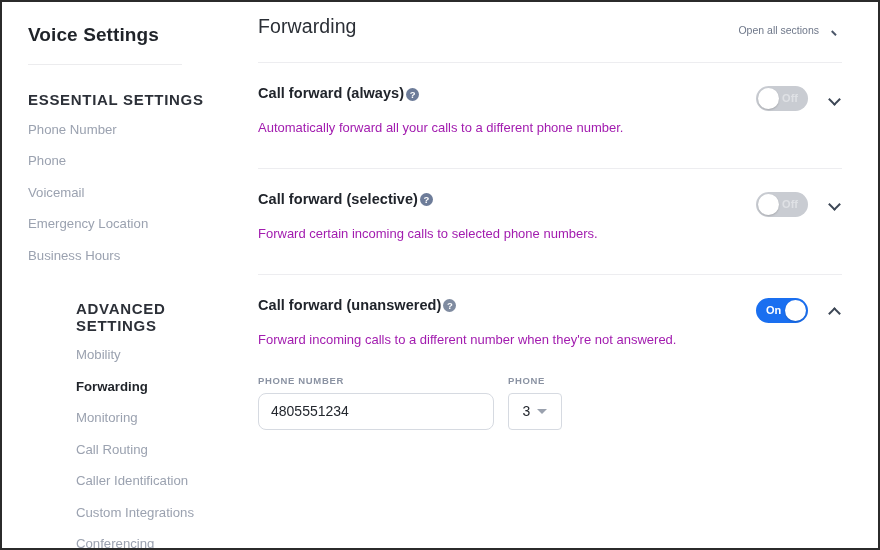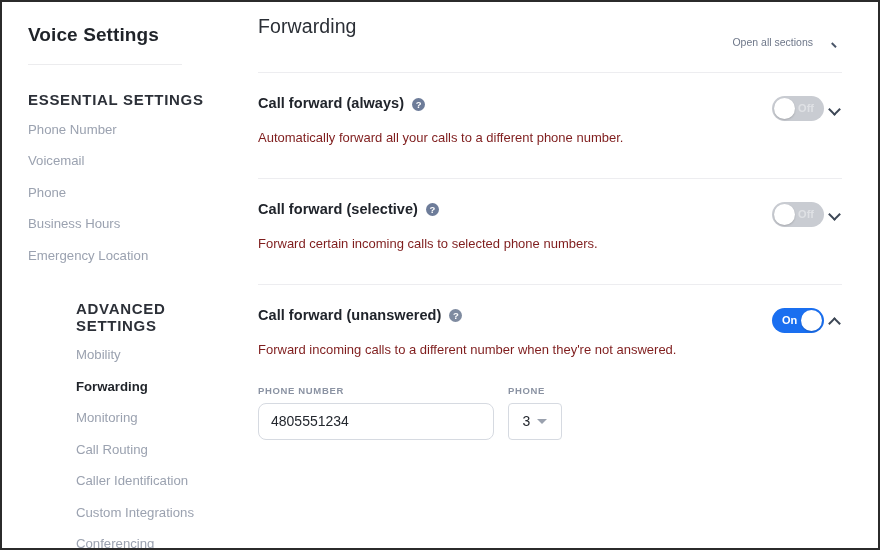--- a/index.html
+++ b/index.html
@@ -87,25 +87,25 @@
   .page-title {
     font-size: 19.5px;
     color: #2b2f36;
     font-weight: normal;
     letter-spacing: 0.1px;
   }
 
   .open-all {
     display: flex;
     align-items: center;
-    gap: 19px;
+    gap: 13px;
     font-size: 10.5px;
     color: #6e7789;
     cursor: pointer;
-    margin-top: 21px;
+    margin-top: 9px;
     white-space: nowrap;
   }
 
   .chev {
     display: inline-block;
     width: 10px;
     height: 10px;
     position: relative;
   }
   .chev::before {
@@ -133,21 +133,21 @@
 
   .section-head {
     display: flex;
     align-items: flex-start;
     justify-content: space-between;
   }
 
   .sec-label-row {
     display: flex;
     align-items: center;
-    gap: 8px;
+    gap: 2px;
   }
 
   .sec-title {
     font-size: 14.5px;
     font-weight: bold;
     color: #20242b;
     letter-spacing: 0.05px;
   }
 
   .help-icon {
@@ -162,29 +162,29 @@
     text-align: center;
     cursor: pointer;
     position: relative;
     top: 1px;
     font-family: "Liberation Sans", sans-serif;
   }
   .help-icon.blue { background: #6d7c99; }
 
   .sec-desc {
     font-size: 13px;
-    color: #7f1d1d;
+    color: #a21caf;
     margin-top: 9px;
     line-height: 1.3;
   }
 
   .ctrl-group {
     display: flex;
     align-items: center;
-    gap: 4px;
+    gap: 20px;
     margin-top: 1px;
   }
 
   
   .toggle {
     width: 52px;
     height: 25px;
     border-radius: 13px;
     background: #c9ccd2;
     position: relative;
@@ -295,24 +295,24 @@
 
 <div class="frame">
 
   <aside class="sidebar">
     <div class="sidebar-title">Voice Settings</div>
     <div class="sidebar-divider"></div>
 
     <div class="sidebar-group">
       <div class="group-heading">ESSENTIAL SETTINGS</div>
       <div class="sidebar-item">Phone Number</div>
+      <div class="sidebar-item">Phone</div>
       <div class="sidebar-item">Voicemail</div>
-      <div class="sidebar-item">Phone</div>
+      <div class="sidebar-item">Emergency Location</div>
       <div class="sidebar-item">Business Hours</div>
-      <div class="sidebar-item">Emergency Location</div>
     </div>
 
     <div class="sidebar-group second">
       <div class="group-heading">ADVANCED SETTINGS</div>
       <div class="sidebar-item">Mobility</div>
       <div class="sidebar-item active">Forwarding</div>
       <div class="sidebar-item">Monitoring</div>
       <div class="sidebar-item">Call Routing</div>
       <div class="sidebar-item">Caller Identification</div>
       <div class="sidebar-item">Custom Integrations</div>

